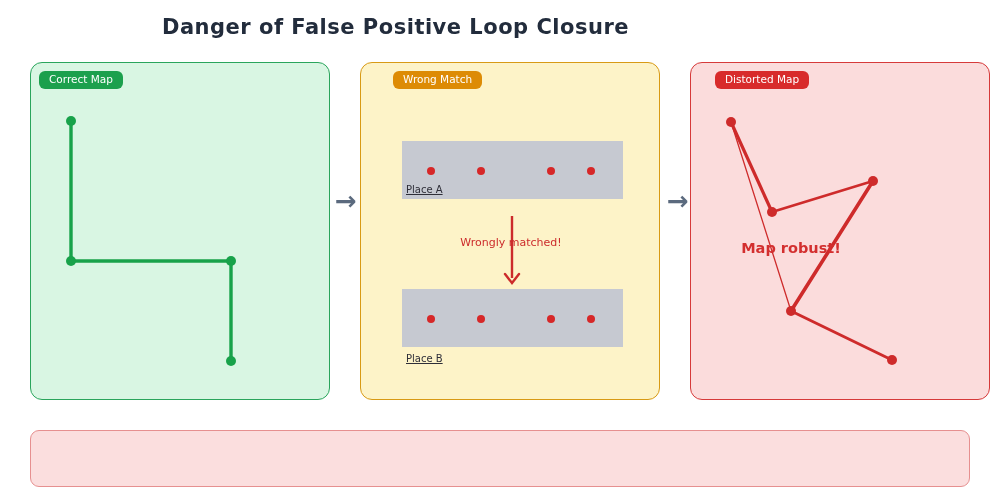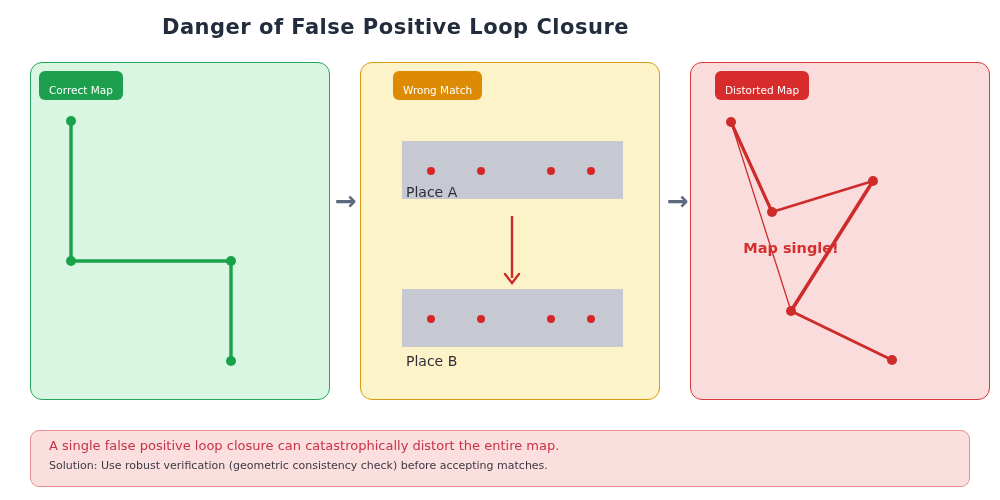--- a/index.html
+++ b/index.html
@@ -14,29 +14,29 @@
   }
   .panel{
     position:absolute;top:62px;width:300px;height:338px;
     border-radius:12px;box-sizing:border-box;border:1.6px solid;
   }
   .panel-correct{left:30px;background:#d9f6e3;border-color:#2aa55c;}
   .panel-wrong{left:360px;background:#fdf3c8;border-color:#d89a15;}
   .panel-distorted{left:690px;background:#fbdcdc;border-color:#d63a3a;}
   .badge{
     position:absolute;top:8px;left:8px;color:#ffffff;
-    font-size:10.5px;padding:13px 10px 4px;border-radius:6px;z-index:3;
+    font-size:10.5px;padding:2px 10px 4px;border-radius:6px;z-index:3;
     white-space:nowrap;
   }
   .badge-correct{background:#1ca04d;}
   .badge-wrong{background:#dd8b05;margin-left:24px;}
   .badge-distorted{background:#d82b2b;margin-left:16px;}
   .panel svg{position:absolute;top:0;left:0;}
   .place-label{
-    position:absolute;font-size:14px;color:#2e2e38;z-index:2;left:45px;
+    position:absolute;font-size:10px;color:#2e2e38;z-index:2;left:45px;text-decoration:underline;
   }
   .place-a{top:121px;}
   .place-b{top:270px;margin-top:20px;}
   .wrong-label{
     position:absolute;top:173px;left:0;width:300px;text-align:center;
     font-size:11px;color:#cc2b2b;z-index:2;
   }
   .ruined-label{
     position:absolute;top:177px;left:100px;transform:translateX(-50%);
     font-size:14.5px;font-weight:bold;color:#d32f2f;z-index:2;white-space:nowrap;
@@ -88,37 +88,36 @@
       <rect x="41" y="226" width="221" height="58" fill="#c6c9d1"></rect>
       <circle cx="70" cy="256" r="4" fill="#d62728"></circle>
       <circle cx="120" cy="256" r="4" fill="#d62728"></circle>
       <circle cx="190" cy="256" r="4" fill="#d62728"></circle>
       <circle cx="230" cy="256" r="4" fill="#d62728"></circle>
       <line x1="151" y1="153" x2="151" y2="215" stroke="#cc2b2b" stroke-width="2.4"></line>
       <path d="M 144 211 L 151 220 L 158 211" fill="none" stroke="#cc2b2b" stroke-width="2.4" stroke-linecap="round"></path>
     </svg>
   <span class="place-label place-a">Place A</span>
   <span class="place-label place-b">Place B</span>
+  <span class="wrong-label">Wrongly matched!</span>
 </div>
 
 <div class="flow-arrow flow-arrow-2">→</div>
 
 <div class="panel panel-distorted">
   <span class="badge badge-distorted">Distorted Map</span>
   <svg width="300" height="338">
       <line x1="40" y1="59" x2="81" y2="149" stroke="#ce2b2b" stroke-width="3.2" stroke-linecap="round"></line>
       <line x1="81" y1="149" x2="182" y2="118" stroke="#ce2b2b" stroke-width="2.4" stroke-linecap="round"></line>
       <line x1="182" y1="118" x2="100" y2="248" stroke="#ce2b2b" stroke-width="3.6" stroke-linecap="round"></line>
       <line x1="100" y1="248" x2="201" y2="297" stroke="#ce2b2b" stroke-width="3" stroke-linecap="round"></line>
       <line x1="40" y1="59" x2="100" y2="248" stroke="#ce2b2b" stroke-width="1.3" stroke-linecap="round"></line>
       <circle cx="40" cy="59" r="5" fill="#ce2b2b"></circle>
       <circle cx="81" cy="149" r="5" fill="#ce2b2b"></circle>
       <circle cx="182" cy="118" r="5" fill="#ce2b2b"></circle>
       <circle cx="100" cy="248" r="5" fill="#ce2b2b"></circle>
       <circle cx="201" cy="297" r="5" fill="#ce2b2b"></circle>
     </svg>
-  <span class="ruined-label">Map single!</span>
+  <span class="ruined-label">Map robust!</span>
 </div>
 
 <div class="note">
-  <div class="note-line1">A single false positive loop closure can catastrophically distort the entire map.</div>
-  <div class="note-line2">Solution: Use robust verification (geometric consistency check) before accepting matches.</div>
 </div>
 
 </body></html>

